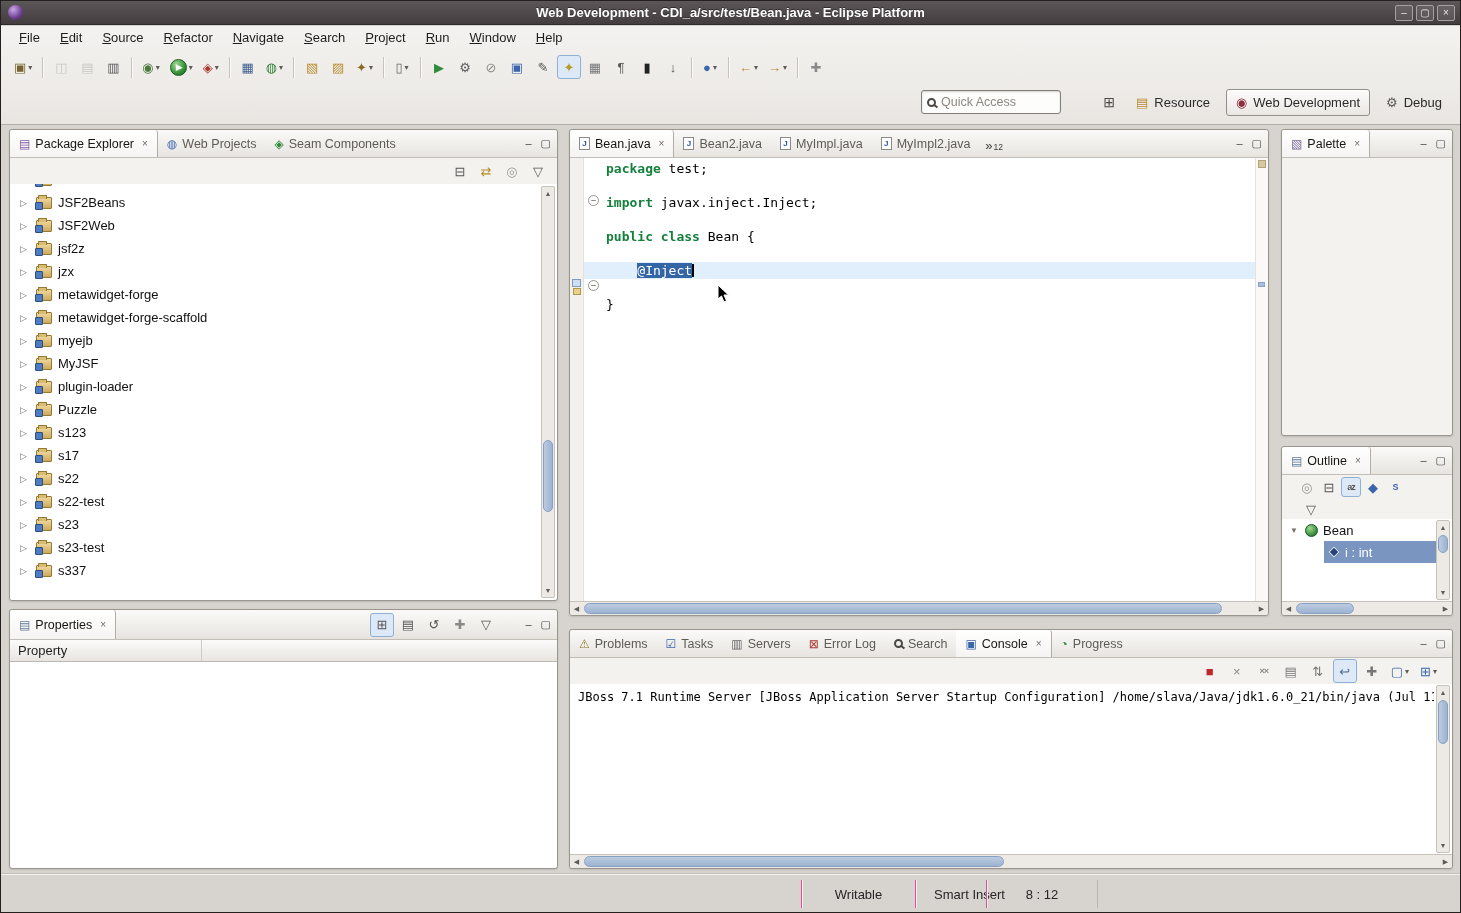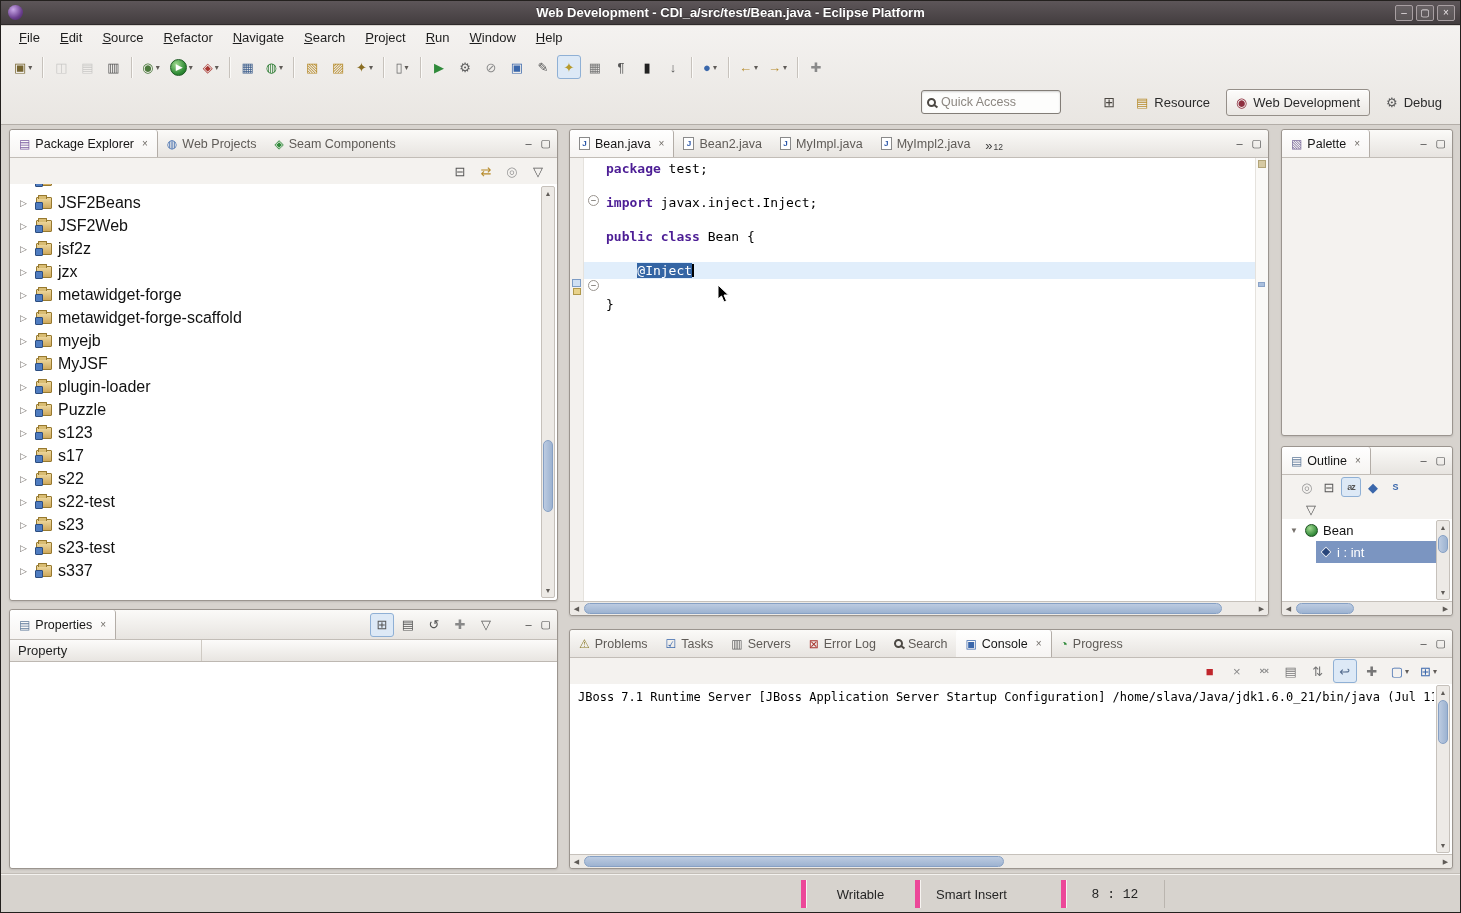--- a/index.html
+++ b/index.html
@@ -56,21 +56,21 @@
 
   
   #explorer{left:8px;top:128px;width:549px;height:472px;}
   .tree{flex:1;background:#fff;position:relative;overflow:hidden;border-radius:0 0 3px 3px;}
   .tree-row{height:23px;display:flex;align-items:center;gap:6px;padding-left:10px;}
   .tree-row.partial{margin-top:-16px;}
   .tw-arrow{font-size:9px;color:#76716c;width:10px;flex:none;}
   .folder-icon{width:16px;height:12px;flex:none;background:linear-gradient(#eed9a0,#cfa95c);border:1px solid #97792f;border-radius:1px;position:relative;}
   .folder-icon::before{content:"";position:absolute;top:-3px;left:1px;width:7px;height:3px;background:#d9bd74;border:1px solid #97792f;border-bottom:none;border-radius:1px 1px 0 0;}
   .folder-icon::after{content:"";position:absolute;left:-2px;bottom:-2px;width:6px;height:6px;background:#4f7cc0;border:1px solid #2c4d80;border-radius:1px;}
-  .tree-label{font-size:16px;color:#111;}
+  .tree-label{font-size:13px;color:#111;}
 
   
   .sb-v{position:absolute;top:2px;right:2px;bottom:2px;width:14px;background:#edeae6;border:1px solid #c6c1bb;border-radius:2px;}
   .sb-a{height:13px;font-size:7px;color:#5f5b57;text-align:center;line-height:13px;}
   .sb-a.bottom{position:absolute;bottom:0;left:0;right:0;}
   .sb-thumb{position:absolute;left:1px;right:1px;background:linear-gradient(90deg,#bccbe1,#9db3d1);border:1px solid #86a0c4;border-radius:6px;}
   .hscroll{height:14px;flex:none;background:#edeae6;border-top:1px solid #c6c1bb;position:relative;border-radius:0 0 3px 3px;}
   .hs-a{position:absolute;top:0;bottom:0;width:13px;font-size:7px;color:#5f5b57;text-align:center;line-height:13px;}
   .hs-a.left{left:0;} .hs-a.right{right:0;}
   .hthumb{position:absolute;top:1px;bottom:1px;background:linear-gradient(#bccbe1,#9db3d1);border:1px solid #86a0c4;border-radius:6px;}
@@ -87,21 +87,21 @@
 
   
   #editor{left:568px;top:128px;width:700px;height:487px;}
   .ed-body{flex:1;display:flex;background:#fff;position:relative;overflow:hidden;}
   .ann-ruler{width:14px;flex:none;background:#f3f1ee;border-right:1px solid #e5e2dd;position:relative;}
   .gm1{position:absolute;left:2px;top:121px;width:9px;height:8px;background:#cfdff2;border:1px solid #7d9cc4;}
   .gm2{position:absolute;left:3px;top:130px;width:8px;height:7px;background:#e8d28a;border:1px solid #b0984a;}
   .code-wrap{flex:1;position:relative;overflow:hidden;font-family:"DejaVu Sans Mono",monospace;font-size:13px;line-height:17px;padding-top:2px;}
   .cl{height:17px;white-space:pre;padding-left:22px;}
   .cl.hl{background:#e1eefb;}
-  .k{color:#4c1d95;font-weight:bold;}
+  .k{color:#15803d;font-weight:bold;}
   .p{color:#000;}
   .a{color:#5a5a5a;}
   .s{background:#3465a4;color:#fff;}
   .caret{display:inline-block;width:1.5px;height:13px;background:#000;vertical-align:-2px;}
   .fold{position:absolute;left:4px;width:11px;height:11px;border:1px solid #9a958f;border-radius:50%;background:#fff;color:#6a6660;font-size:9px;line-height:9px;text-align:center;}
   .fold.f3{top:37px;} .fold.f8{top:122px;}
   .ov-ruler{width:13px;flex:none;background:#faf9f7;border-left:1px solid #e5e2dd;position:relative;}
   .ov-status{position:absolute;top:2px;left:2px;width:8px;height:8px;background:#d6c9a2;border:1px solid #b2a478;}
   .ov-mark{position:absolute;top:124px;left:2px;width:7px;height:5px;background:#aabfdd;border:1px solid #8aa3c8;}
 
@@ -123,21 +123,21 @@
   #outline .sb-v{top:1px;bottom:1px;}
 
   
   #console{left:568px;top:628px;width:884px;height:240px;}
   .c-toolbar{height:26px;flex:none;display:flex;align-items:center;justify-content:flex-end;padding-right:10px;gap:1px;}
   .console-out{flex:1;background:#fff;position:relative;overflow:hidden;}
   .console-line{position:absolute;top:6px;left:8px;right:18px;font-family:"DejaVu Sans Mono",monospace;font-size:12px;color:#000;white-space:nowrap;overflow:hidden;}
 
   
   .statusbar{position:absolute;top:872px;left:0;right:0;height:41px;border-top:1px solid #c3beb8;box-shadow:inset 0 1px 0 #f4f2ef;}
-  .status-cell{position:absolute;top:6px;bottom:6px;display:flex;align-items:center;justify-content:center;font-size:13px;color:#262626;border-left:5px solid #ec4899;box-shadow:inset 1px 0 0 #f6f4f1;}
+  .status-cell{position:absolute;top:6px;bottom:6px;display:flex;align-items:center;justify-content:center;font-size:13px;color:#262626;border-left:1px solid #ec4899;box-shadow:inset 1px 0 0 #f6f4f1;}
   .status-cell.last{border-right:1px solid #bab5af;}
 
   .mouse{position:absolute;left:716px;top:283px;z-index:60;pointer-events:none;}
 </style>
 </head>
 <body>
 
 <div class="screen">
 
   <div class="titlebar">
@@ -570,21 +570,21 @@
         <span class="tbtn">
           <span class="glyph" style="color: rgb(85, 85, 85);">▽</span>
         </span>
       </div>
     <div class="out-tree">
       <div class="ot-row">
         <span class="ot-arrow">▼</span>
         <span class="class-icon"></span>
         <span>Bean</span>
       </div>
-      <div class="ot-row" style="padding-left:8px;">
+      <div class="ot-row" style="padding-left:16px;">
         <span class="ot-sel">
           <span class="field-icon"></span>
           <span>i : int</span>
         </span>
       </div>
       <div class="sb-v" style="top:1px;bottom:1px;">
         <div class="sb-a">▲</div>
         <div class="sb-thumb" style="top:14px;height:18px;"></div>
         <div class="sb-a bottom">▼</div>
       </div>
@@ -676,21 +676,21 @@
     <div class="hscroll">
       <div class="hs-a left">◀</div>
       <div class="hthumb" style="left:14px;width:420px;"></div>
       <div class="hs-a right">▶</div>
     </div>
   </div>
 
   <div class="statusbar">
     <div class="status-cell" style="left:800px;width:114px;">Writable</div>
     <div class="status-cell" style="left:914px;width:108px;">Smart Insert</div>
-    <div class="status-cell last" style="left:1060px;width:104px;font-family:Liberation Mono, monospace;">8 : 12</div>
+    <div class="status-cell last" style="left:985px;width:112px;">8 : 12</div>
   </div>
 
   <div class="mouse">
     <svg width="13" height="19" xmlns="http://www.w3.org/2000/svg">
       <polygon points="1,1 1,15 4.5,12 7,18 9.5,16.8 7,11 11.5,11" fill="#000" stroke="#fff" stroke-width="1"></polygon>
     </svg>
   </div>
 
 </div>
 

